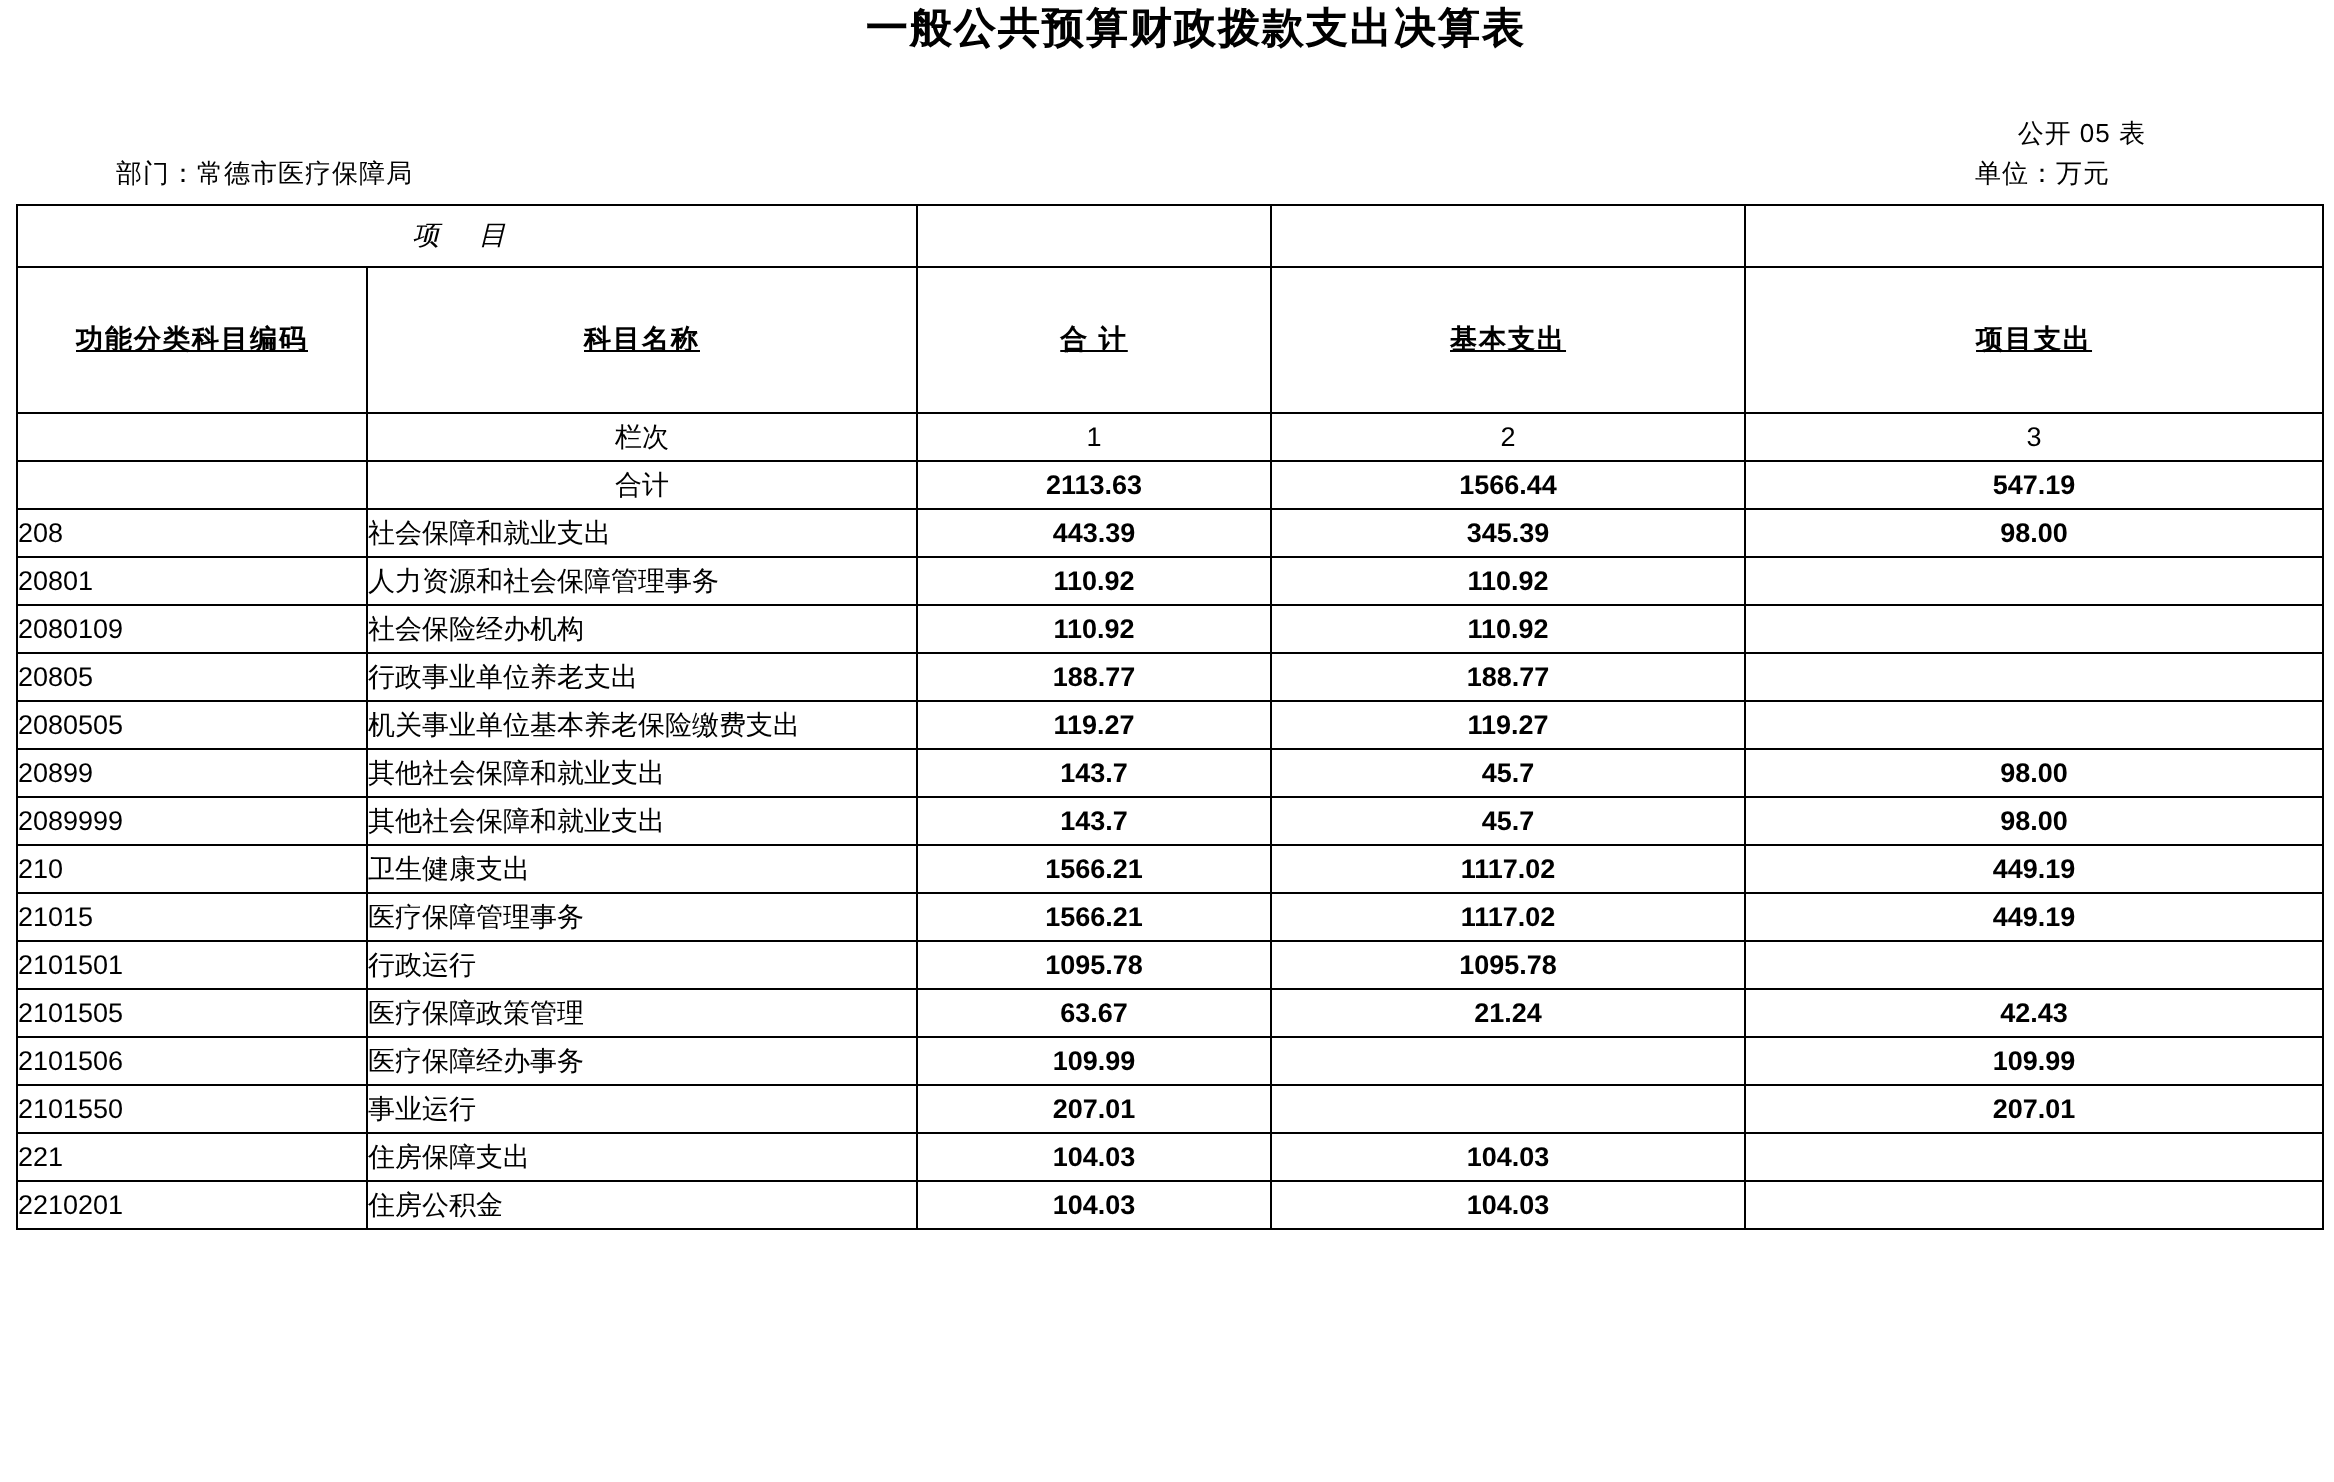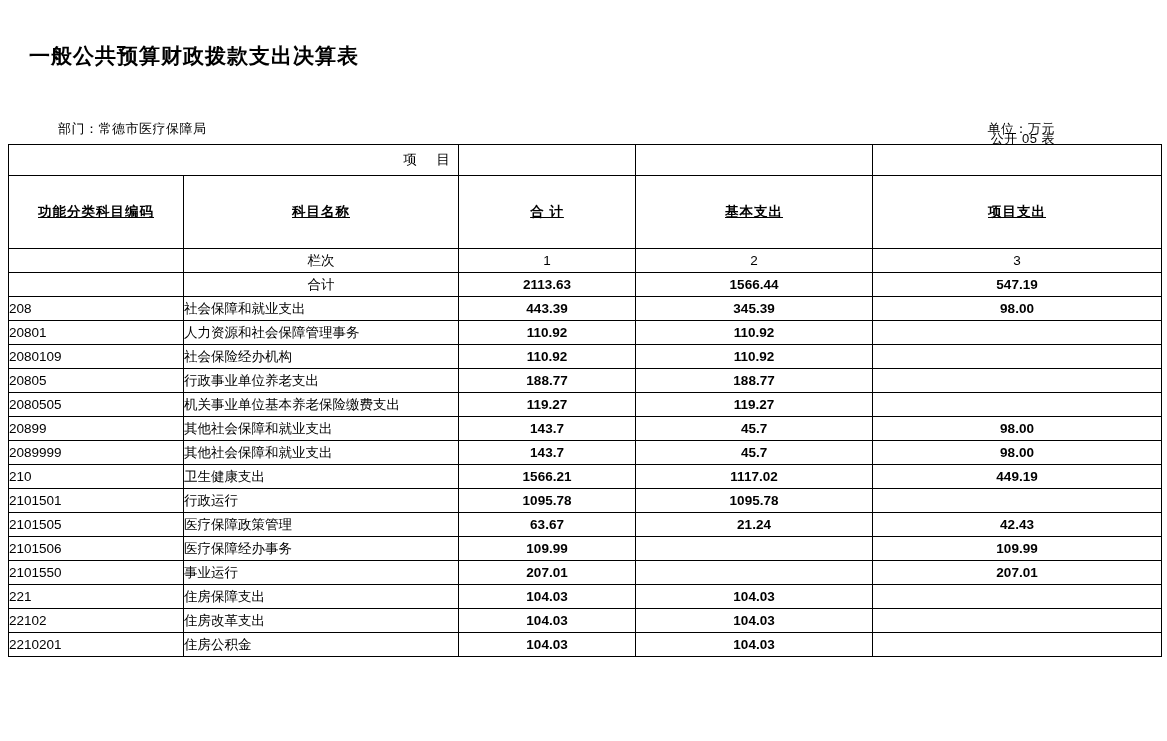--- a/index.html
+++ b/index.html
@@ -13,46 +13,44 @@
     font-family: "Liberation Sans", "DejaVu Sans", sans-serif;
     color: #000000;
     overflow: hidden;
   }
   .page {
     position: relative;
     width: 1167px;
     height: 741px;
   }
   .doc-title {
-    text-align: left;
+    text-align: center;
     font-size: 21px;
     font-weight: bold;
     letter-spacing: 1px;
-    margin-top: 42px;
     padding-left: 29px;
   }
   .meta-row {
     position: relative;
     height: 46px;
     margin-top: 28px;
   }
   .dept {
     position: absolute;
     left: 58px;
     top: 22px;
     font-size: 13px;
     letter-spacing: 0.5px;
   }
   .sheet-no {
     position: absolute;
-    right: 112px;
+    right: 94px;
     top: 2px;
     font-size: 13px;
     letter-spacing: 0.5px;
-    margin-top: 30px;
   }
   .unit {
     position: absolute;
     right: 112px;
     top: 22px;
     font-size: 13px;
     letter-spacing: 0.5px;
   }
   table.budget {
     border-collapse: collapse;
@@ -67,25 +65,26 @@
     padding: 0;
   }
   .col-code { width: 175px; }
   .col-name { width: 275px; }
   .col-num  { width: 177px; }
   .col-num2 { width: 237px; }
   .col-num3 { width: 289px; }
 
   .hdr-项目 {
     height: 30px !important;
-    text-align: right;
+    text-align: center;
     font-size: 14px;
     font-weight: normal;
     letter-spacing: 8px;
     padding-left: 24px;
+    font-style: italic;
   }
   .hdr-main {
     height: 72px !important;
     text-align: center;
     font-size: 14.5px;
     font-weight: bold;
     letter-spacing: 1px;
     text-decoration: underline;
   }
   .hdr-blank { }
@@ -209,20 +208,27 @@
         <td class="cell-num">98.00</td>
       </tr>
       <tr>
         <td class="cell-code">210</td>
         <td class="cell-name">卫生健康支出</td>
         <td class="cell-num">1566.21</td>
         <td class="cell-num">1117.02</td>
         <td class="cell-num">449.19</td>
       </tr>
       <tr>
+        <td class="cell-code">21015</td>
+        <td class="cell-name">医疗保障管理事务</td>
+        <td class="cell-num">1566.21</td>
+        <td class="cell-num">1117.02</td>
+        <td class="cell-num">449.19</td>
+      </tr>
+      <tr>
         <td class="cell-code">2101501</td>
         <td class="cell-name">行政运行</td>
         <td class="cell-num">1095.78</td>
         <td class="cell-num">1095.78</td>
         <td class="cell-num"></td>
       </tr>
       <tr>
         <td class="cell-code">2101505</td>
         <td class="cell-name">医疗保障政策管理</td>
         <td class="cell-num">63.67</td>
@@ -244,27 +250,20 @@
         <td class="cell-num">207.01</td>
       </tr>
       <tr>
         <td class="cell-code">221</td>
         <td class="cell-name">住房保障支出</td>
         <td class="cell-num">104.03</td>
         <td class="cell-num">104.03</td>
         <td class="cell-num"></td>
       </tr>
       <tr>
-        <td class="cell-code">22102</td>
-        <td class="cell-name">住房改革支出</td>
-        <td class="cell-num">104.03</td>
-        <td class="cell-num">104.03</td>
-        <td class="cell-num"></td>
-      </tr>
-      <tr>
         <td class="cell-code">2210201</td>
         <td class="cell-name">住房公积金</td>
         <td class="cell-num">104.03</td>
         <td class="cell-num">104.03</td>
         <td class="cell-num"></td>
       </tr>
     </tbody>
   </table>
 
 </div>

